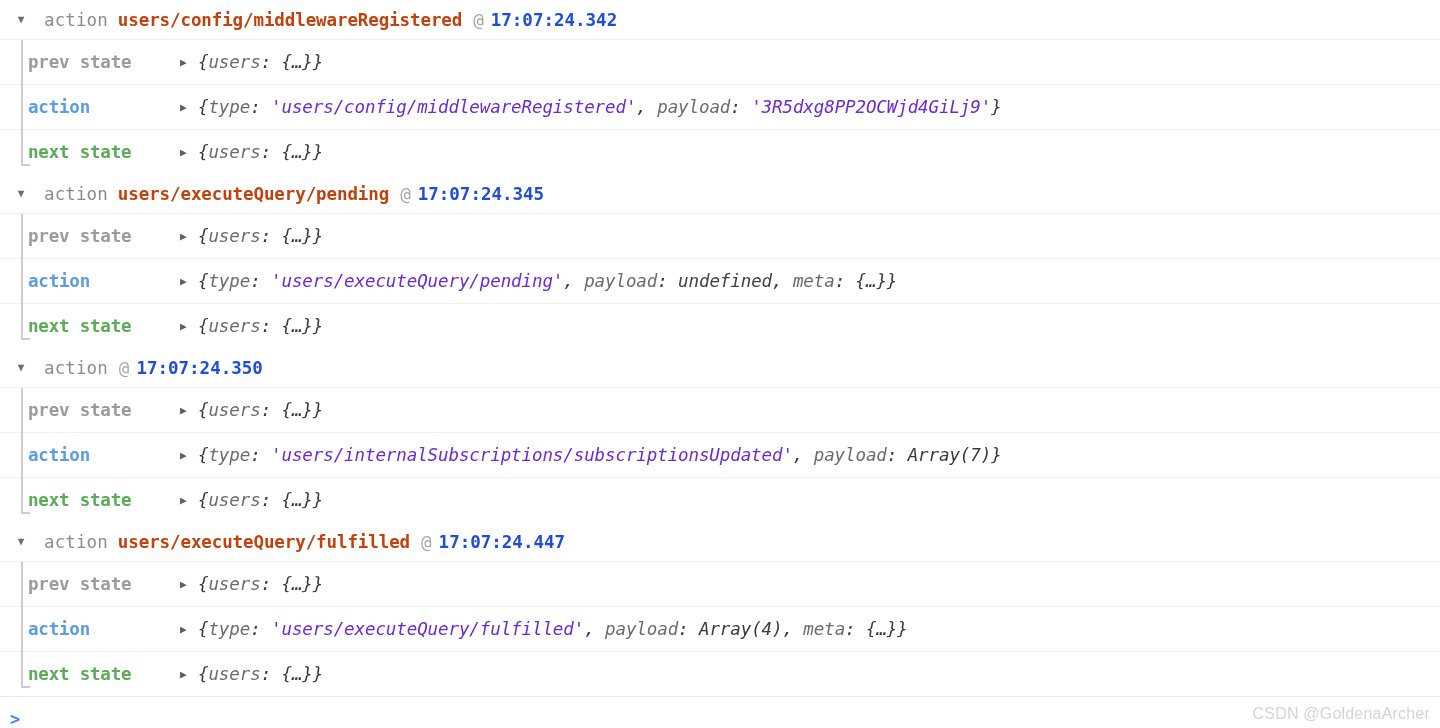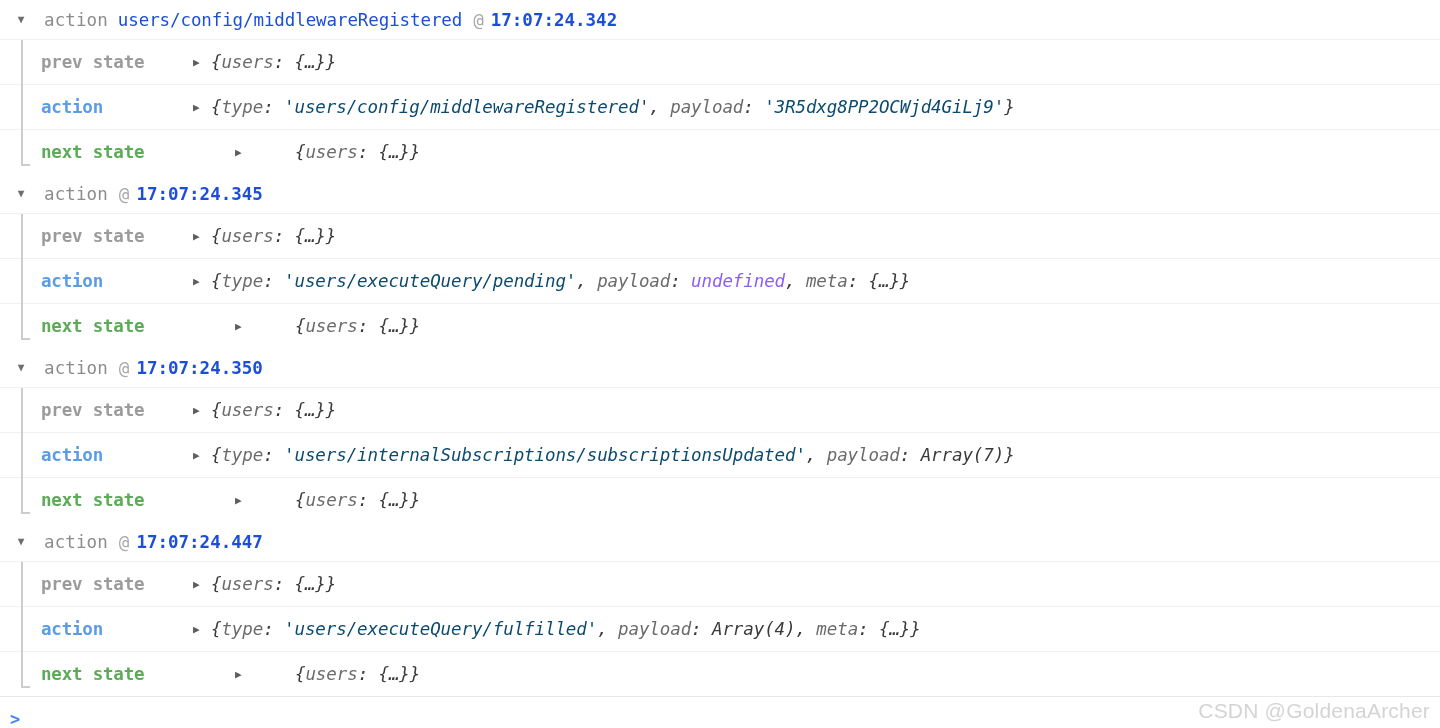--- a/index.html
+++ b/index.html
@@ -49,22 +49,22 @@
     text-align: center;
     user-select: none;
   }
   .group-kind {
     color: #8c8c8c;
     font-weight: 400;
     margin-left: 14px;
     letter-spacing: 0.1px;
   }
   .group-type {
-    color: #1d4ed8;
-    font-weight: normal;
+    color: #c2410c;
+    font-weight: bold;
     margin-left: 10px;
     letter-spacing: -0.1px;
   }
   .group-at {
     color: #a7a7a7;
     font-weight: 400;
     margin-left: 11px;
   }
   .group-time {
     color: #1d4ed8;
@@ -93,28 +93,27 @@
     width: 9px;
     height: 2px;
     background: #cdcdcd;
   }
 
   
   .entry {
     display: flex;
     align-items: center;
     height: 44px;
-    padding-left: 41px;
+    padding-left: 28px;
     border-bottom: 1px solid #f1f1f1;
     white-space: nowrap;
     overflow: hidden;
   }
   .entry:last-child {
     border-bottom: none;
-    gap: 42px;
   }
   .entry-label {
     flex: 0 0 152px;
     text-align: left;
     font-weight: bold;
     letter-spacing: -0.2px;
   }
   .entry-label.prev  { color: #9b9b9b; }
   .entry-label.act   { color: #5b9ce8; }
   .entry-label.next  { color: #5cab57; }
@@ -129,22 +128,22 @@
   }
 
   .entry-value {
     font-style: italic;
     color: #303942;
     letter-spacing: -0.1px;
     text-align: right;
   }
   .tok-key     { color: #6b6b6b; font-style: italic; }
   .tok-punct   { color: #3a3a3a; font-style: italic; }
-  .tok-str     { color: #0c4a6e; font-style: italic; }
-  .tok-dim     { color: #8b5cf6; font-style: italic; }
+  .tok-str     { color: #6d28d9; font-style: italic; }
+  .tok-dim     { color: #404040; font-style: italic; }
   .tok-obj     { color: #3a3a3a; font-style: italic; }
 
   
   .console-end {
     border-bottom: 1px solid #e8e8e8;
   }
 
   
   .prompt-row {
     display: flex;
@@ -170,21 +169,21 @@
     color: #303942;
     padding-left: 10px;
   }
 
   
   .watermark {
     position: absolute;
     right: 10px;
     bottom: 5px;
     font-family: "Liberation Sans", sans-serif;
-    font-size: 21px;
+    font-size: 16px;
     color: #d4d4d4;
     letter-spacing: 0.2px;
     user-select: none;
   }
 </style>
 </head>
 <body>
 
 <div id="console">
 
@@ -213,20 +212,21 @@
             <span class="entry-label next">next state</span>
             <span class="entry-arrow">▶</span>
             <span class="entry-value"><span class="tok-punct">{</span><span class="tok-key">users</span><span class="tok-punct">: </span><span class="tok-obj">{…}}</span></span>
           </div>
         </div>
       </div>
       <div class="group">
         <div class="group-header">
           <span class="disclosure">▼</span>
           <span class="group-kind">action</span>
+          <span class="group-type">users/executeQuery/pending</span>
           <span class="group-at">@</span>
           <span class="group-time">17:07:24.345</span>
         </div>
         <div class="group-body">
           <div class="guide"></div>
           <div class="entry">
             <span class="entry-label prev">prev state</span>
             <span class="entry-arrow">▶</span>
             <span class="entry-value"><span class="tok-punct">{</span><span class="tok-key">users</span><span class="tok-punct">: </span><span class="tok-obj">{…}}</span></span>
           </div>
@@ -265,20 +265,21 @@
             <span class="entry-label next">next state</span>
             <span class="entry-arrow">▶</span>
             <span class="entry-value"><span class="tok-punct">{</span><span class="tok-key">users</span><span class="tok-punct">: </span><span class="tok-obj">{…}}</span></span>
           </div>
         </div>
       </div>
       <div class="group">
         <div class="group-header">
           <span class="disclosure">▼</span>
           <span class="group-kind">action</span>
+          <span class="group-type">users/executeQuery/fulfilled</span>
           <span class="group-at">@</span>
           <span class="group-time">17:07:24.447</span>
         </div>
         <div class="group-body">
           <div class="guide"></div>
           <div class="entry">
             <span class="entry-label prev">prev state</span>
             <span class="entry-arrow">▶</span>
             <span class="entry-value"><span class="tok-punct">{</span><span class="tok-key">users</span><span class="tok-punct">: </span><span class="tok-obj">{…}}</span></span>
           </div>

